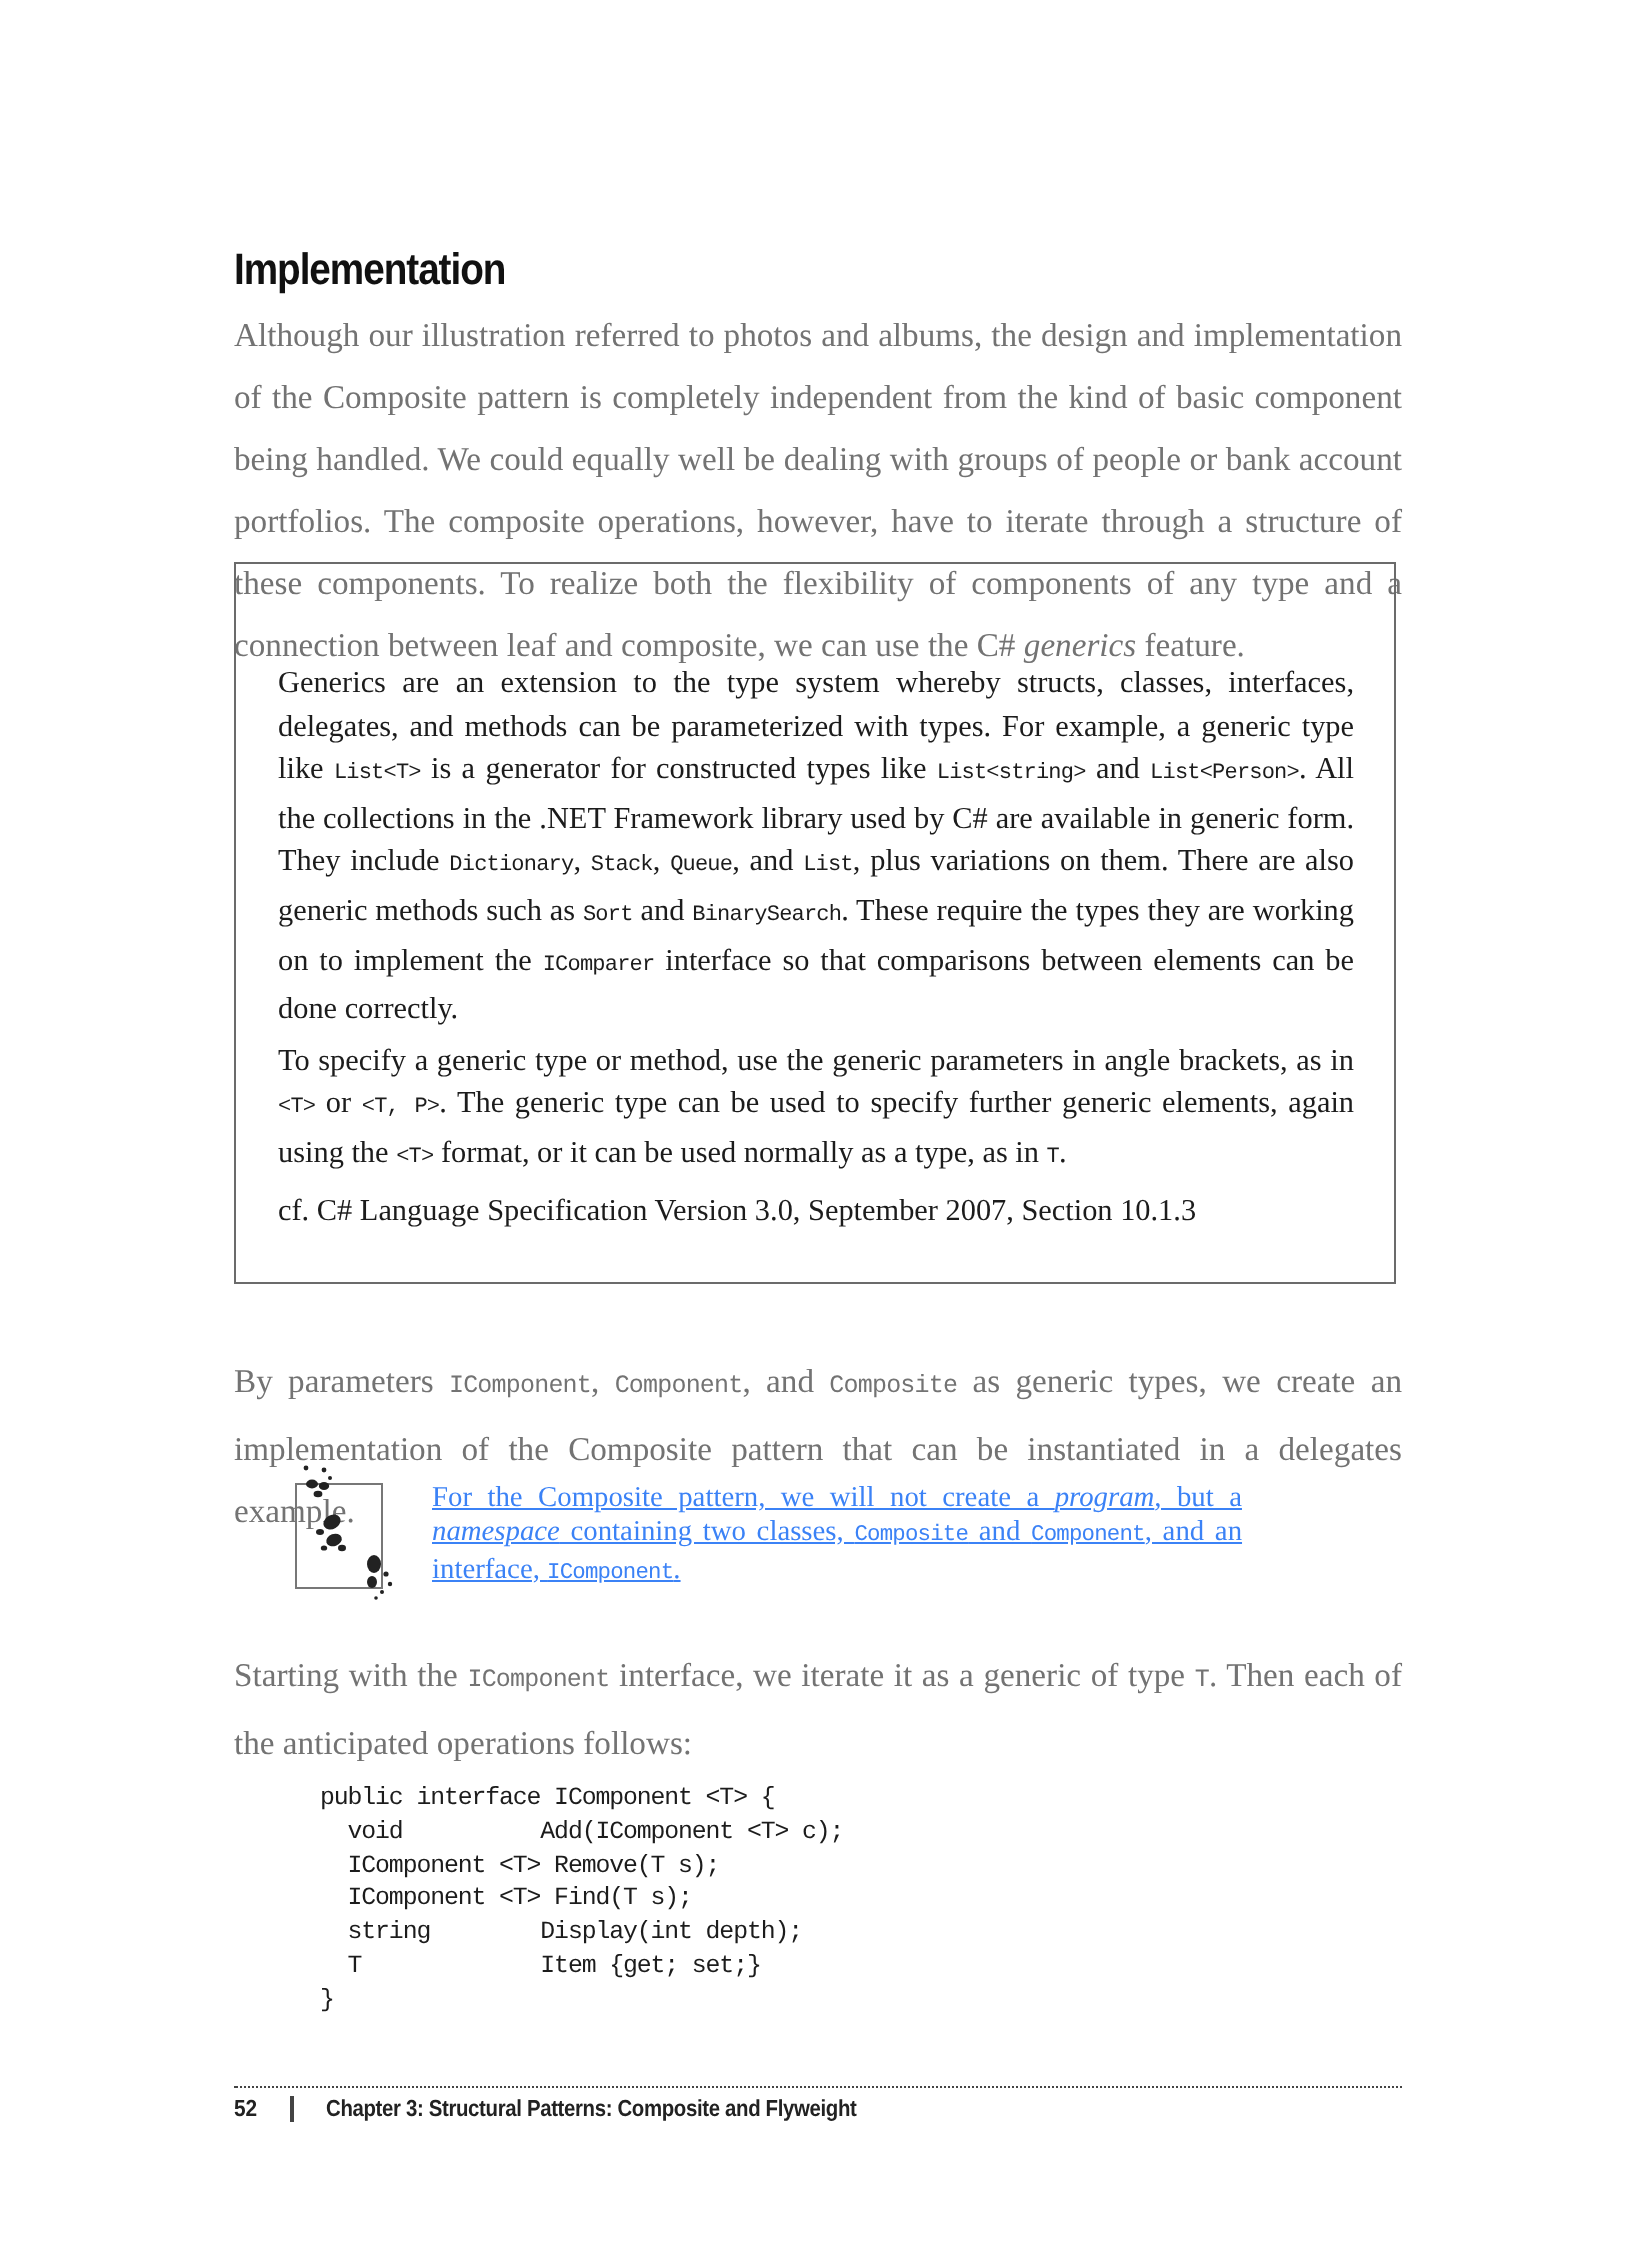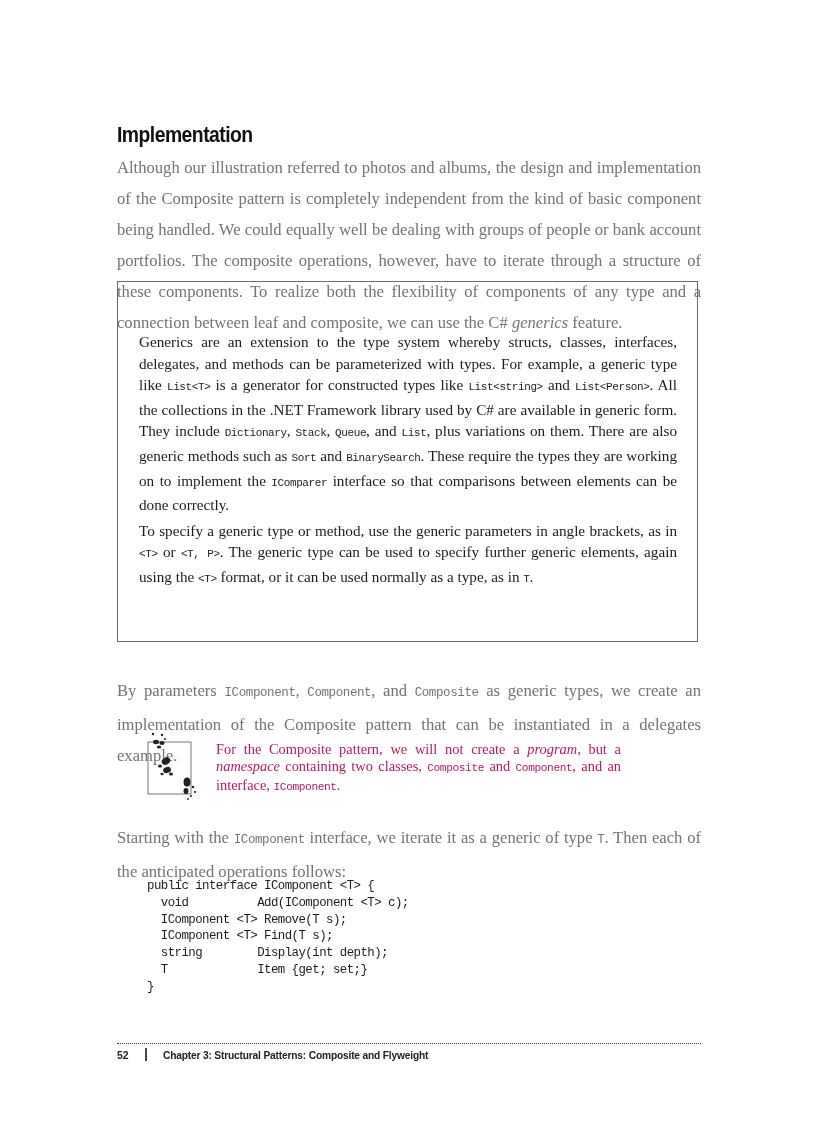--- a/index.html
+++ b/index.html
@@ -107,37 +107,38 @@
       height: 72px;
     }
     .note-text {
       position: absolute;
       left: 70px;
       top: 11px;
       width: 405px;
       font-size: 14.4px;
       line-height: 16.8px;
       text-align: justify;
-      color: #be185d;
-      margin: 0;
+      color: #3b82f6;
+      margin: 0;
+      text-decoration: underline;
     }
     .note-text .code-inline { font-size: 11.2px; }
 
     .after-note {
       position: absolute;
       left: 117px;
       top: 822px;
       width: 584px;
     }
 
     .code-block {
       position: absolute;
       left: 147px;
       top: 878px;
-      margin: 0;
+      margin: 13px;
       font-family: "Liberation Mono", "DejaVu Sans Mono", monospace;
       font-size: 12.4px;
       line-height: 16.8px;
       letter-spacing: -0.55px;
       color: #1c1c1c;
       white-space: pre;
     }
 
     .footer-rule {
       position: absolute;
@@ -167,20 +168,21 @@
 
 <div class="page">
   <h2 class="section-heading">Implementation</h2>
   <p class="para" style="margin-top:2px;"><span>Although our illustration referred to photos and albums, the design and implementation of the Composite pattern is completely independent from the kind of basic component being handled. We could equally well be dealing with groups of people or bank account portfolios. The composite operations, however, have to iterate through a structure of these components. To realize both the flexibility of components of any type and a connection between leaf and composite, we can use the C# </span><em>generics</em><span> feature.</span></p>
 </div>
 
 <div class="sidebar-box">
   <div class="sidebar-body">
     <p class="sidebar-para"><span>Generics are an extension to the type system whereby structs, classes, interfaces, delegates, and methods can be parameterized with types. For example, a generic type like </span><span class="code-inline">List&lt;T&gt;</span><span> is a generator for constructed types like </span><span class="code-inline">List&lt;string&gt;</span><span> and </span><span class="code-inline">List&lt;Person&gt;</span><span>. All the collections in the .NET Framework library used by C# are available in generic form. They include </span><span class="code-inline">Dictionary</span><span>, </span><span class="code-inline">Stack</span><span>, </span><span class="code-inline">Queue</span><span>, and </span><span class="code-inline">List</span><span>, plus variations on them. There are also generic methods such as </span><span class="code-inline">Sort</span><span> and </span><span class="code-inline">BinarySearch</span><span>. These require the types they are working on to implement the </span><span class="code-inline">IComparer</span><span> interface so that comparisons between elements can be done correctly.</span></p>
     <p class="sidebar-para"><span>To specify a generic type or method, use the generic parameters in angle brackets, as in </span><span class="code-inline">&lt;T&gt;</span><span> or </span><span class="code-inline">&lt;T, P&gt;</span><span>. The generic type can be used to specify further generic elements, again using the </span><span class="code-inline">&lt;T&gt;</span><span> format, or it can be used normally as a type, as in </span><span class="code-inline">T</span><span>.</span></p>
+    <p class="sidebar-para">cf. C# Language Specification Version 3.0, September 2007, Section 10.1.3</p>
   </div>
 </div>
 
 <div class="after-box">
   <p class="para"><span>By parameters </span><span class="code-inline">IComponent</span><span>, </span><span class="code-inline">Component</span><span>, and </span><span class="code-inline">Composite</span><span> as generic types, we create an implementation of the Composite pattern that can be instantiated in a delegates example.</span></p>
 </div>
 
 <div class="note">
   <svg class="note-icon" viewBox="0 0 62 72" xmlns="http://www.w3.org/2000/svg">
     <rect x="2" y="12" width="43" height="52" fill="none" stroke="#777" stroke-width="1"></rect>

